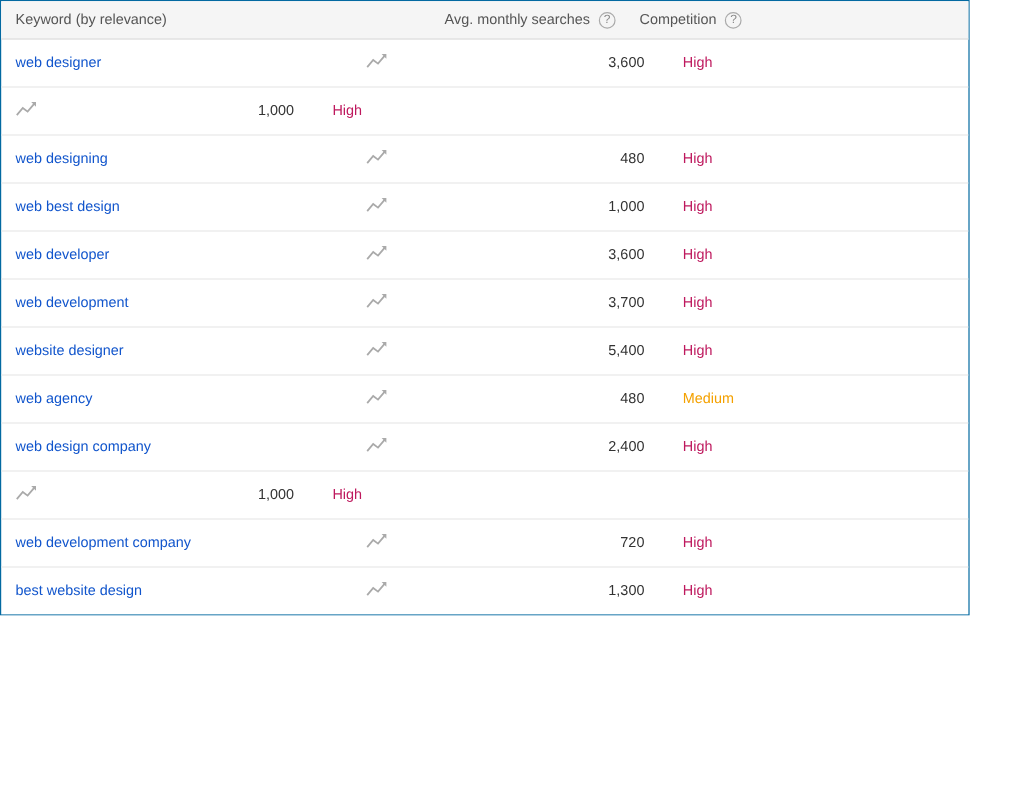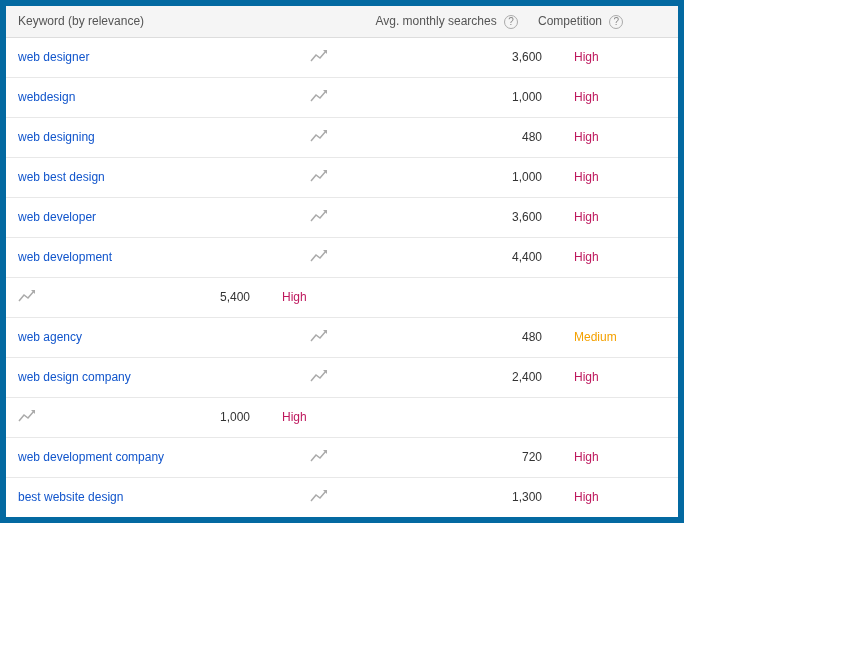--- a/index.html
+++ b/index.html
@@ -3,22 +3,22 @@
   <meta charset="utf-8">
   <style>
     * { box-sizing: border-box; margin: 0; padding: 0; }
     body {
       font-family: Arial, sans-serif;
       font-size: 13px;
       color: #333;
       background: #fff;
     }
     .table-container {
-      width: 684px;
-      border: 6px solid #0369a1;
+      width: 808px;
+      border: 1px solid #0369a1;
     }
     .table-header {
       display: flex;
       background: #f5f5f5;
       border-bottom: 1px solid #ddd;
       padding: 8px 12px;
       align-items: center;
     }
     .col-keyword {
       flex: 0 0 280px;
@@ -121,21 +121,20 @@
         <svg width="18" height="16" viewBox="0 0 18 16" fill="none" xmlns="http://www.w3.org/2000/svg">
           <polyline points="1,13 6,7 10,10 16,3" stroke="#aaa" stroke-width="1.5" fill="none"></polyline>
           <polygon points="13,2 17,2 17,6" fill="#aaa"></polygon>
         </svg>
       </div>
       <div class="row-searches col-searches">3,600</div>
       <div class="row-competition col-competition competition-high">High</div>
       <div class="row-extra col-extra"></div>
     </div>
       <div class="table-row">
-      <div class="row-keyword col-keyword">webdesign</div>
       <div class="row-trend col-trend">
         <svg width="18" height="16" viewBox="0 0 18 16" fill="none" xmlns="http://www.w3.org/2000/svg">
           <polyline points="1,13 6,7 10,10 16,3" stroke="#aaa" stroke-width="1.5" fill="none"></polyline>
           <polygon points="13,2 17,2 17,6" fill="#aaa"></polygon>
         </svg>
       </div>
       <div class="row-searches col-searches">1,000</div>
       <div class="row-competition col-competition competition-high">High</div>
       <div class="row-extra col-extra"></div>
     </div>
@@ -176,25 +175,26 @@
       <div class="row-extra col-extra"></div>
     </div>
       <div class="table-row">
       <div class="row-keyword col-keyword">web development</div>
       <div class="row-trend col-trend">
         <svg width="18" height="16" viewBox="0 0 18 16" fill="none" xmlns="http://www.w3.org/2000/svg">
           <polyline points="1,13 6,7 10,10 16,3" stroke="#aaa" stroke-width="1.5" fill="none"></polyline>
           <polygon points="13,2 17,2 17,6" fill="#aaa"></polygon>
         </svg>
       </div>
-      <div class="row-searches col-searches">4,400</div>
-      <div class="row-competition col-competition competition-high">High</div>
-      <div class="row-extra col-extra"></div>
-    </div>
-      <div class="table-row">
+      <div class="row-searches col-searches">3,700</div>
+      <div class="row-competition col-competition competition-high">High</div>
+      <div class="row-extra col-extra"></div>
+    </div>
+      <div class="table-row">
+      <div class="row-keyword col-keyword">website designer</div>
       <div class="row-trend col-trend">
         <svg width="18" height="16" viewBox="0 0 18 16" fill="none" xmlns="http://www.w3.org/2000/svg">
           <polyline points="1,13 6,7 10,10 16,3" stroke="#aaa" stroke-width="1.5" fill="none"></polyline>
           <polygon points="13,2 17,2 17,6" fill="#aaa"></polygon>
         </svg>
       </div>
       <div class="row-searches col-searches">5,400</div>
       <div class="row-competition col-competition competition-high">High</div>
       <div class="row-extra col-extra"></div>
     </div>

